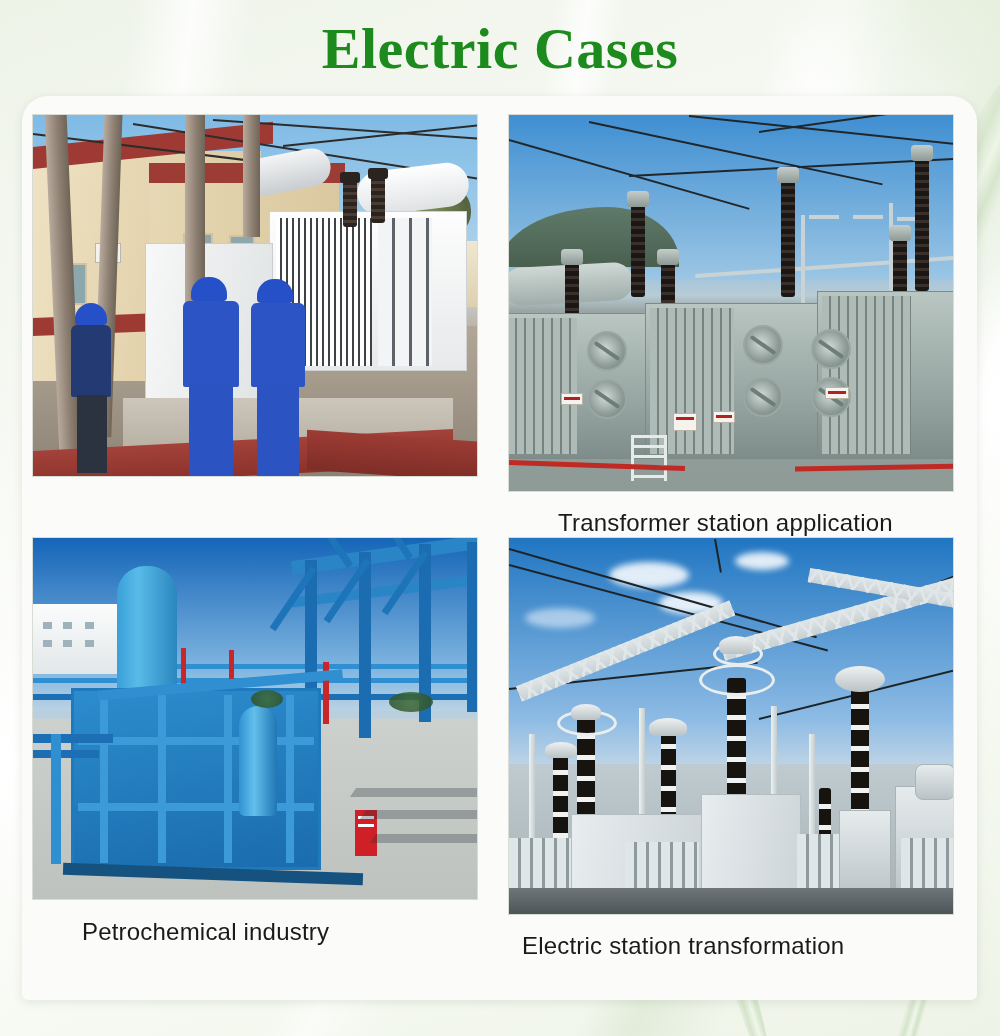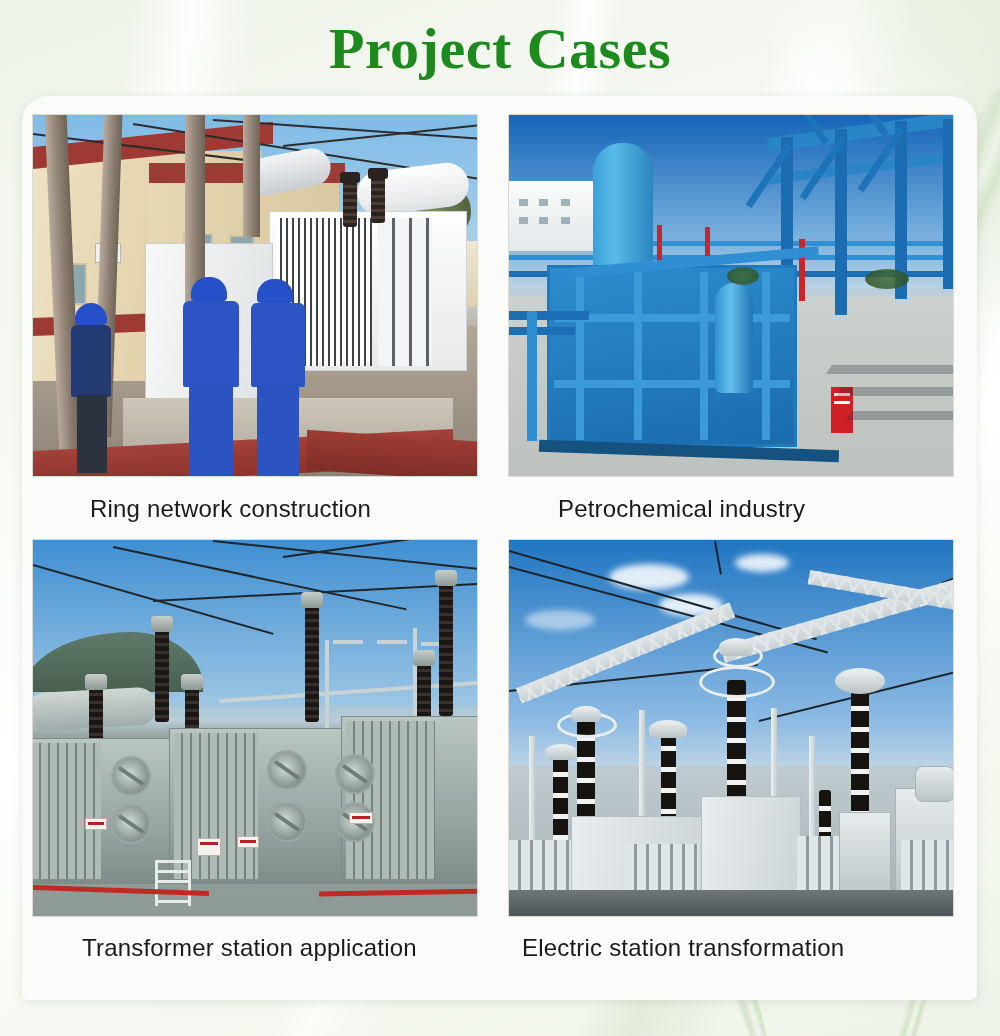--- a/index.html
+++ b/index.html
@@ -395,21 +395,21 @@
 <div class="page">
 
   <div class="bg-streak s1"></div>
   <div class="bg-streak s2"></div>
   <div class="bg-streak s3"></div>
   <div class="corner-wedge"></div>
   <div class="ribbon r1"></div>
   <div class="ribbon r2"></div>
   <div class="ribbon r3"></div>
 
-  <h1 class="page-title">Project Cases</h1>
+  <h1 class="page-title">Electric Cases</h1>
 
   <div class="card">
     <div class="grid">
 
       <div class="cell">
         <div class="photo p1">
           <div class="sky"></div>
           <div class="ground"></div>
 
           <div class="bldg"></div>
@@ -457,21 +457,83 @@
             <div class="body" style="left:0;top:24px;width:56px;height:86px;"></div>
             <div class="legs" style="left:6px;top:108px;width:44px;height:92px;"></div>
           </div>
 
           <div class="worker" style="left:218px;top:164px;">
             <div class="helm" style="left:6px;top:0;width:36px;height:24px;"></div>
             <div class="body" style="left:0;top:24px;width:54px;height:84px;"></div>
             <div class="legs" style="left:6px;top:106px;width:42px;height:96px;"></div>
           </div>
         </div>
-        <div class="caption">Ring network construction</div>
+      </div>
+
+      <div class="cell tall">
+        <div class="photo p3">
+          <div class="sky"></div>
+          <div class="hill"></div>
+          <div class="tube"></div>
+
+          <div class="wire" style="left:80px;top:6px;width:300px;transform:rotate(12deg);"></div>
+          <div class="wire" style="left:0px;top:24px;width:250px;transform:rotate(16deg);"></div>
+          <div class="wire" style="left:180px;top:0px;width:280px;transform:rotate(6deg);"></div>
+          <div class="wire" style="left:250px;top:16px;width:200px;transform:rotate(-8deg);"></div>
+          <div class="wire" style="left:120px;top:60px;width:330px;transform:rotate(-3deg);"></div>
+
+          <div class="gantry" style="left:186px;top:150px;width:260px;height:4px;transform:rotate(-4deg);"></div>
+          <div class="gantry" style="left:292px;top:100px;width:4px;height:90px;"></div>
+          <div class="gantry" style="left:380px;top:88px;width:4px;height:92px;"></div>
+          <div class="gantry" style="left:300px;top:100px;width:30px;height:4px;"></div>
+          <div class="gantry" style="left:344px;top:100px;width:30px;height:4px;"></div>
+          <div class="gantry" style="left:388px;top:102px;width:30px;height:4px;"></div>
+
+          <div class="bushing" style="left:122px;top:90px;height:92px;"></div>
+          <div class="bushing" style="left:272px;top:66px;height:116px;"></div>
+          <div class="bushing" style="left:406px;top:44px;height:132px;"></div>
+          <div class="bushing" style="left:56px;top:148px;height:56px;"></div>
+          <div class="bushing" style="left:152px;top:148px;height:52px;"></div>
+          <div class="bushing" style="left:384px;top:124px;height:58px;"></div>
+
+          <div class="xfmr" style="left:-6px;top:198px;width:146px;height:146px;">
+            <div class="finset"></div>
+          </div>
+          <div class="xfmr" style="left:136px;top:188px;width:176px;height:156px;">
+            <div class="finset"></div>
+          </div>
+          <div class="xfmr" style="left:308px;top:176px;width:146px;height:168px;">
+            <div class="finset" style="width:62%;"></div>
+          </div>
+
+          <div class="fan" style="left:78px;top:216px;"></div>
+          <div class="fan" style="left:78px;top:264px;"></div>
+          <div class="fan" style="left:234px;top:210px;"></div>
+          <div class="fan" style="left:234px;top:262px;"></div>
+          <div class="fan" style="left:302px;top:214px;"></div>
+          <div class="fan" style="left:302px;top:262px;"></div>
+
+          <div class="label" style="left:52px;top:278px;width:22px;height:12px;">
+              <span></span>
+            </div>
+          <div class="label" style="left:204px;top:296px;width:22px;height:12px;">
+              <span></span>
+            </div>
+          <div class="label" style="left:164px;top:298px;width:24px;height:18px;">
+              <span></span>
+            </div>
+          <div class="label" style="left:316px;top:272px;width:24px;height:12px;">
+              <span></span>
+            </div>
+
+          <div class="ladder" style="left:122px;top:320px;width:36px;height:46px;background:repeating-linear-gradient(#e6ebe9 0 3px, rgba(0,0,0,0) 3px 10px), linear-gradient(90deg,#e6ebe9 0 3px, rgba(0,0,0,0) 3px calc(100% - 3px), #e6ebe9 calc(100% - 3px) 100%);"></div>
+          <div class="redrail" style="left:0px;top:348px;width:176px;transform:rotate(2deg);"></div>
+          <div class="redrail" style="left:286px;top:350px;width:160px;transform:rotate(-1deg);"></div>
+        </div>
+        <div class="caption">Transformer station application</div>
       </div>
 
       <div class="cell right">
         <div class="photo p2">
           <div class="sky"></div>
           <div class="grd"></div>
 
           <div class="whitebldg">
             <span style="left:10px;top:18px;"></span>
               <span style="left:30px;top:18px;"></span>
@@ -527,83 +589,20 @@
 
           <div class="greenery" style="left:218px;top:152px;width:32px;height:18px;"></div>
           <div class="greenery" style="left:356px;top:154px;width:44px;height:20px;"></div>
           <div class="shadow" style="left:320px;top:250px;width:130px;"></div>
           <div class="shadow" style="left:330px;top:272px;width:120px;"></div>
           <div class="shadow" style="left:340px;top:296px;width:110px;"></div>
         </div>
         <div class="caption">Petrochemical industry</div>
       </div>
 
-      <div class="cell tall">
-        <div class="photo p3">
-          <div class="sky"></div>
-          <div class="hill"></div>
-          <div class="tube"></div>
-
-          <div class="wire" style="left:80px;top:6px;width:300px;transform:rotate(12deg);"></div>
-          <div class="wire" style="left:0px;top:24px;width:250px;transform:rotate(16deg);"></div>
-          <div class="wire" style="left:180px;top:0px;width:280px;transform:rotate(6deg);"></div>
-          <div class="wire" style="left:250px;top:16px;width:200px;transform:rotate(-8deg);"></div>
-          <div class="wire" style="left:120px;top:60px;width:330px;transform:rotate(-3deg);"></div>
-
-          <div class="gantry" style="left:186px;top:150px;width:260px;height:4px;transform:rotate(-4deg);"></div>
-          <div class="gantry" style="left:292px;top:100px;width:4px;height:90px;"></div>
-          <div class="gantry" style="left:380px;top:88px;width:4px;height:92px;"></div>
-          <div class="gantry" style="left:300px;top:100px;width:30px;height:4px;"></div>
-          <div class="gantry" style="left:344px;top:100px;width:30px;height:4px;"></div>
-          <div class="gantry" style="left:388px;top:102px;width:30px;height:4px;"></div>
-
-          <div class="bushing" style="left:122px;top:90px;height:92px;"></div>
-          <div class="bushing" style="left:272px;top:66px;height:116px;"></div>
-          <div class="bushing" style="left:406px;top:44px;height:132px;"></div>
-          <div class="bushing" style="left:56px;top:148px;height:56px;"></div>
-          <div class="bushing" style="left:152px;top:148px;height:52px;"></div>
-          <div class="bushing" style="left:384px;top:124px;height:58px;"></div>
-
-          <div class="xfmr" style="left:-6px;top:198px;width:146px;height:146px;">
-            <div class="finset"></div>
-          </div>
-          <div class="xfmr" style="left:136px;top:188px;width:176px;height:156px;">
-            <div class="finset"></div>
-          </div>
-          <div class="xfmr" style="left:308px;top:176px;width:146px;height:168px;">
-            <div class="finset" style="width:62%;"></div>
-          </div>
-
-          <div class="fan" style="left:78px;top:216px;"></div>
-          <div class="fan" style="left:78px;top:264px;"></div>
-          <div class="fan" style="left:234px;top:210px;"></div>
-          <div class="fan" style="left:234px;top:262px;"></div>
-          <div class="fan" style="left:302px;top:214px;"></div>
-          <div class="fan" style="left:302px;top:262px;"></div>
-
-          <div class="label" style="left:52px;top:278px;width:22px;height:12px;">
-              <span></span>
-            </div>
-          <div class="label" style="left:204px;top:296px;width:22px;height:12px;">
-              <span></span>
-            </div>
-          <div class="label" style="left:164px;top:298px;width:24px;height:18px;">
-              <span></span>
-            </div>
-          <div class="label" style="left:316px;top:272px;width:24px;height:12px;">
-              <span></span>
-            </div>
-
-          <div class="ladder" style="left:122px;top:320px;width:36px;height:46px;background:repeating-linear-gradient(#e6ebe9 0 3px, rgba(0,0,0,0) 3px 10px), linear-gradient(90deg,#e6ebe9 0 3px, rgba(0,0,0,0) 3px calc(100% - 3px), #e6ebe9 calc(100% - 3px) 100%);"></div>
-          <div class="redrail" style="left:0px;top:348px;width:176px;transform:rotate(2deg);"></div>
-          <div class="redrail" style="left:286px;top:350px;width:160px;transform:rotate(-1deg);"></div>
-        </div>
-        <div class="caption">Transformer station application</div>
-      </div>
-
       <div class="cell tall right">
         <div class="photo p4">
           <div class="sky"></div>
           <div class="cloud" style="left:100px;top:24px;width:80px;height:26px;"></div>
           <div class="cloud" style="left:150px;top:54px;width:64px;height:22px;"></div>
           <div class="cloud" style="left:226px;top:14px;width:54px;height:18px;"></div>
           <div class="cloud" style="left:16px;top:70px;width:70px;height:20px;opacity:.6;"></div>
 
           <div class="wire" style="left:0px;top:10px;width:320px;transform:rotate(16deg);"></div>
           <div class="wire" style="left:0px;top:26px;width:330px;transform:rotate(15deg);"></div>

